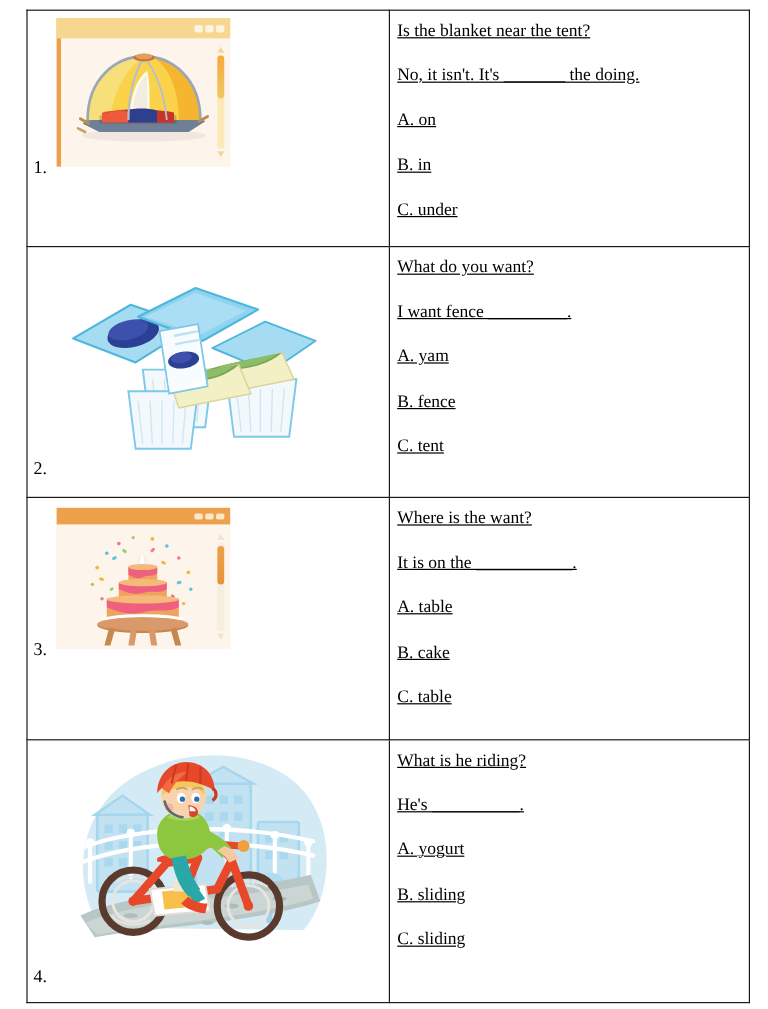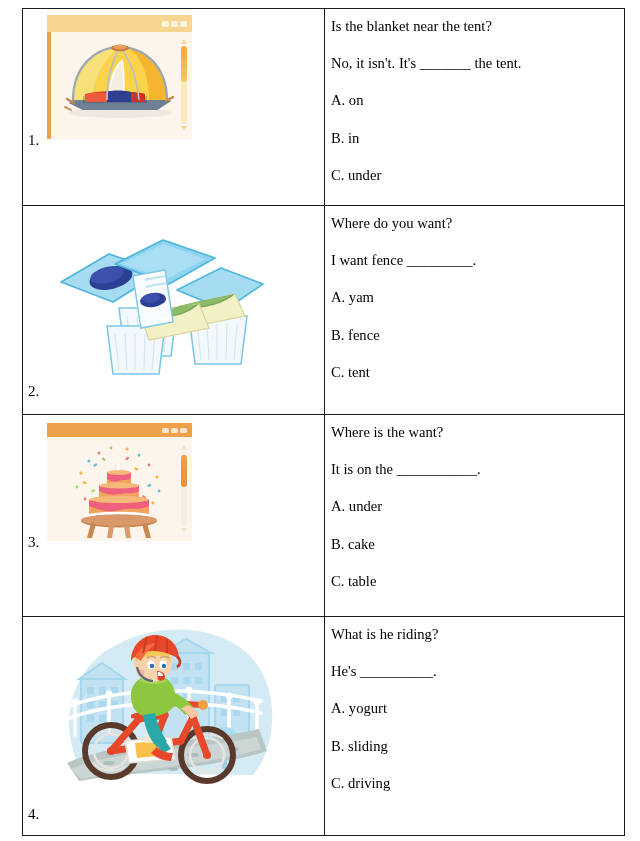--- a/index.html
+++ b/index.html
@@ -33,20 +33,21 @@
     vertical-align: top;
     padding: 0;
   }
   td.pic-cell {
     width: 301px;
     position: relative;
   }
   td.q-cell {
     width: 293px;
     padding: 9px 0 6px 6px;
+    text-decoration: underline;
   }
   .q-line {
     font-size: 14.6px;
     line-height: 1.18;
     margin: 0 0 20px 0;
     white-space: nowrap;
   }
   .q-line.last { margin-bottom: 4px; }
 
   .num-label {
@@ -192,21 +193,21 @@
             </div>
             <div class="sb-arrow down"></div>
           </div>
         </div>
 
         <div class="num-label" style="top:124px;">1.</div>
       </td>
 
       <td class="q-cell">
         <p class="q-line">Is the blanket near the tent?</p>
-        <p class="q-line">No, it isn't. It's _______ the tent.</p>
+        <p class="q-line">No, it isn't. It's _______ the doing.</p>
         <p class="q-line">A. on</p>
         <p class="q-line">B. in</p>
         <p class="q-line last">C. under</p>
       </td>
     </tr>
 
     <tr>
       <td class="pic-cell" style="height:208px;">
 
         <div class="yogurt-wrap" style="left:26px; top:24px; width:220px; height:150px;">
@@ -261,21 +262,21 @@
             <ellipse cx="102" cy="68" rx="9" ry="4.5" transform="rotate(-8 102 68)" fill="#3b51ab"></ellipse>
             <path d="M96 50 C104 48 112 47 116 46" stroke="#bfe3f3" stroke-width="2" fill="none"></path>
             <path d="M97 57 C105 55 113 54 118 53" stroke="#bfe3f3" stroke-width="2" fill="none"></path>
           </svg>
         </div>
 
         <div class="num-label" style="top:178px;">2.</div>
       </td>
 
       <td class="q-cell">
-        <p class="q-line">Where do you want?</p>
+        <p class="q-line">What do you want?</p>
         <p class="q-line">I want fence _________.</p>
         <p class="q-line">A. yam</p>
         <p class="q-line">B. fence</p>
         <p class="q-line last">C. tent</p>
       </td>
     </tr>
 
     <tr>
       <td class="pic-cell" style="height:201px;">
 
@@ -349,21 +350,21 @@
             <div class="sb-arrow down" style="border-top-color:#f3e3cd;"></div>
           </div>
         </div>
 
         <div class="num-label" style="top:120px;">3.</div>
       </td>
 
       <td class="q-cell">
         <p class="q-line">Where is the want?</p>
         <p class="q-line">It is on the ___________.</p>
-        <p class="q-line">A. under</p>
+        <p class="q-line">A. table</p>
         <p class="q-line">B. cake</p>
         <p class="q-line last">C. table</p>
       </td>
     </tr>
 
     <tr>
       <td class="pic-cell" style="height:218px;">
 
         <div class="bike-wrap" style="left:30px; top:6px; width:232px; height:180px;">
           <svg width="232" height="180" viewBox="0 0 232 180">
@@ -511,19 +512,19 @@
         </div>
 
         <div class="num-label" style="top:190px;">4.</div>
       </td>
 
       <td class="q-cell">
         <p class="q-line">What is he riding?</p>
         <p class="q-line">He's __________.</p>
         <p class="q-line">A. yogurt</p>
         <p class="q-line">B. sliding</p>
-        <p class="q-line last">C. driving</p>
+        <p class="q-line last">C. sliding</p>
       </td>
     </tr>
 
   </tbody>
     </table>
 </div>
 
 </body></html>

